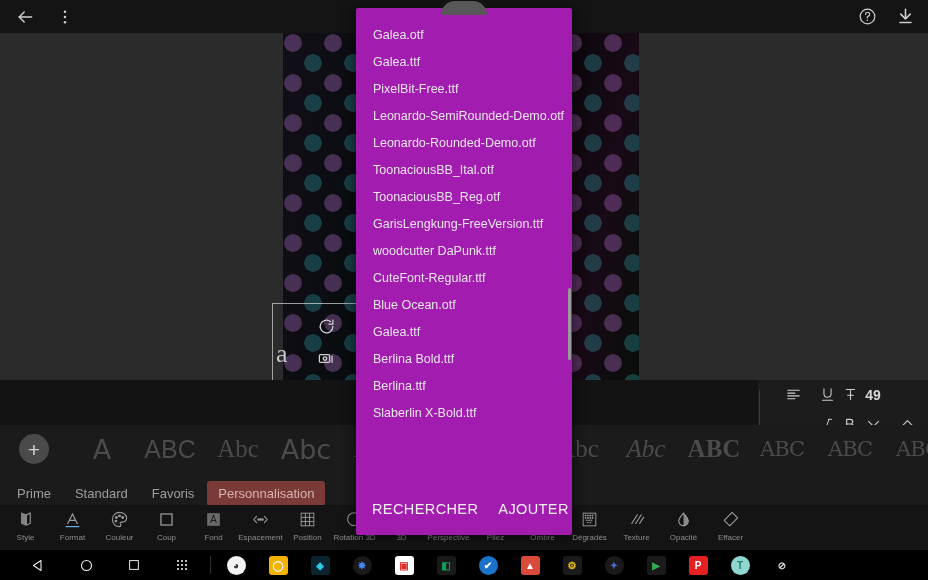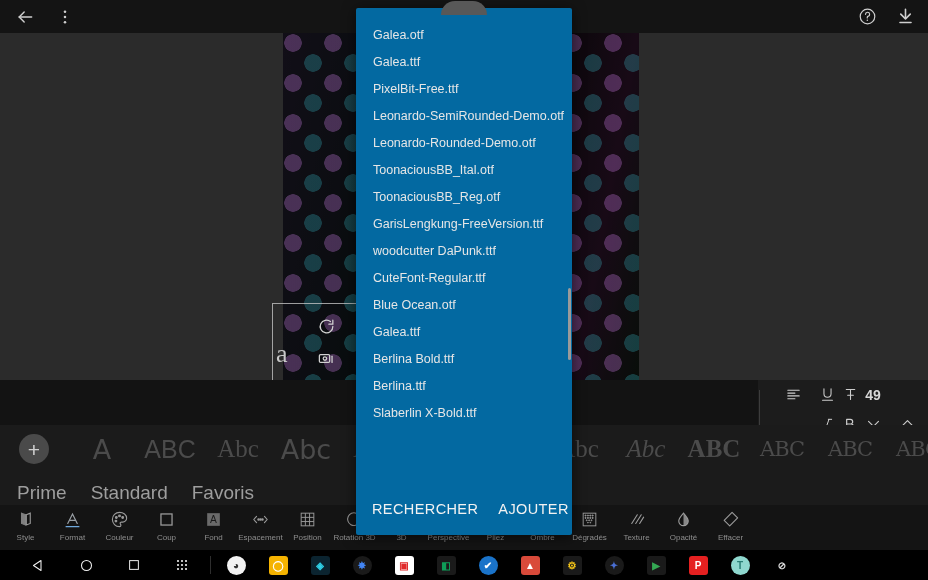--- a/index.html
+++ b/index.html
@@ -100,21 +100,21 @@
   .pv-mono  { font-family:"DejaVu Sans Mono", monospace; font-size:22px; }
   .pv-italic{ font-family:"Liberation Serif", serif; font-style:italic; }
   .pv-bold  { font-family:"Liberation Serif", serif; font-weight:bold; }
   .pv-deco  { font-family:"DejaVu Serif", serif; font-size:21px; letter-spacing:-1px; }
   .pv-drip  { font-family:"DejaVu Sans", sans-serif; font-size:27px; }
 
   .tabs-row {
     position:absolute; top:48px; left:0; height:32px; display:flex; align-items:center; padding-left:6px; gap:2px;
   }
   .tab {
-    font-size:19px; color:#9e9e9e; padding:5px 11px; border-radius:3px;margin-top:8px;
+    font-size:13px; color:#9e9e9e; padding:5px 11px; border-radius:3px;margin-top:8px;
   }
   .tab.active { color:#d6b3b1; background:#7a3b38; }
 
   
   .tool-bar {
     position:absolute; top:505px; left:0; width:928px; height:45px;
     background:#141414; display:flex; align-items:flex-start; padding-left:2px;
   }
   .tool {
     width:47px; height:45px; display:flex; flex-direction:column; align-items:center;
@@ -135,21 +135,21 @@
   .nav-apps { display:flex; align-items:center; gap:0; }
   .napp { width:42px; height:30px; display:flex; align-items:center; justify-content:center; }
   .napp .sq { width:19px; height:19px; border-radius:3px; display:flex; align-items:center; justify-content:center;
               font-size:10px; font-weight:bold; color:#fff; overflow:hidden; }
   .napp .rnd { width:19px; height:19px; border-radius:50%; display:flex; align-items:center; justify-content:center;
               font-size:10px; font-weight:bold; color:#fff; }
 
   
   .dialog {
     position:absolute; left:356px; top:8px; width:216px; height:527px;
-    background:#0369a1; border-radius:2px;
+    background:#a21caf; border-radius:2px;
     box-shadow:0 2px 14px rgba(0,0,0,.6);
     display:flex; flex-direction:column; z-index:40;
   }
   .dlg-grip {
     position:absolute; top:-7px; left:50%; transform:translateX(-50%);
     width:46px; height:14px; background:#585858; border-radius:22px 22px 0 0;
   }
   .dlg-list {
     flex:1; overflow:hidden; padding:14px 0 4px 0; position:relative;
   }
@@ -317,20 +317,21 @@
         <div class="pv pv-italic">Abc</div>
         <div class="pv pv-bold">ABC</div>
         <div class="pv pv-deco">ABC</div>
         <div class="pv pv-deco">ABC</div>
         <div class="pv pv-deco">ABC</div>
       </div>
     <div class="tabs-row" id="tabs-row">
         <div class="tab">Prime</div>
         <div class="tab">Standard</div>
         <div class="tab">Favoris</div>
+        <div class="tab active">Personnalisation</div>
       </div>
   </div>
 
   <div class="tool-bar" id="tool-bar">
       <div class="tool">
         <div class="ico">
           <svg width="19" height="19" viewBox="0 0 24 24" fill="none" stroke="currentColor" stroke-width="1.4">
             <path d="M7 4l5 2v13l-5-2z" fill="currentColor" opacity=".8"></path>
             <path d="M13 6l5-2v13l-5 2z"></path>
           </svg>

